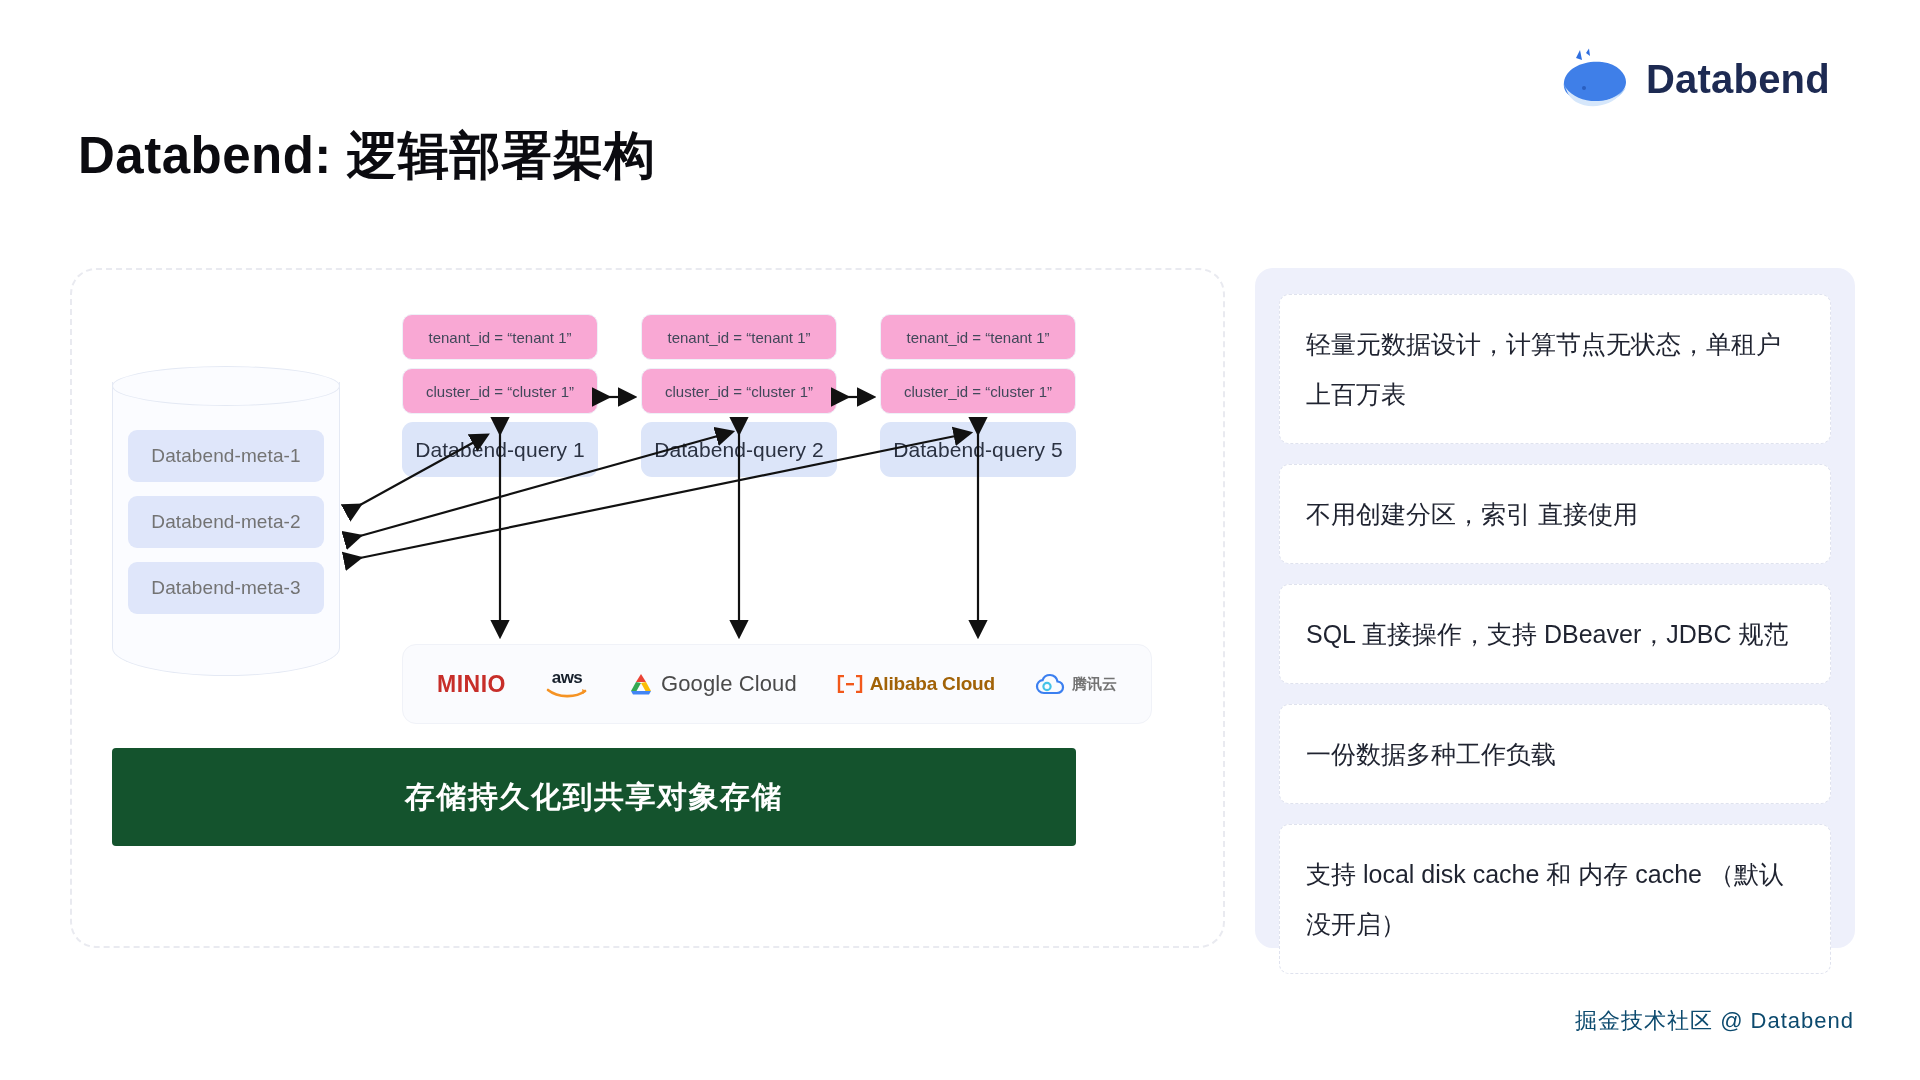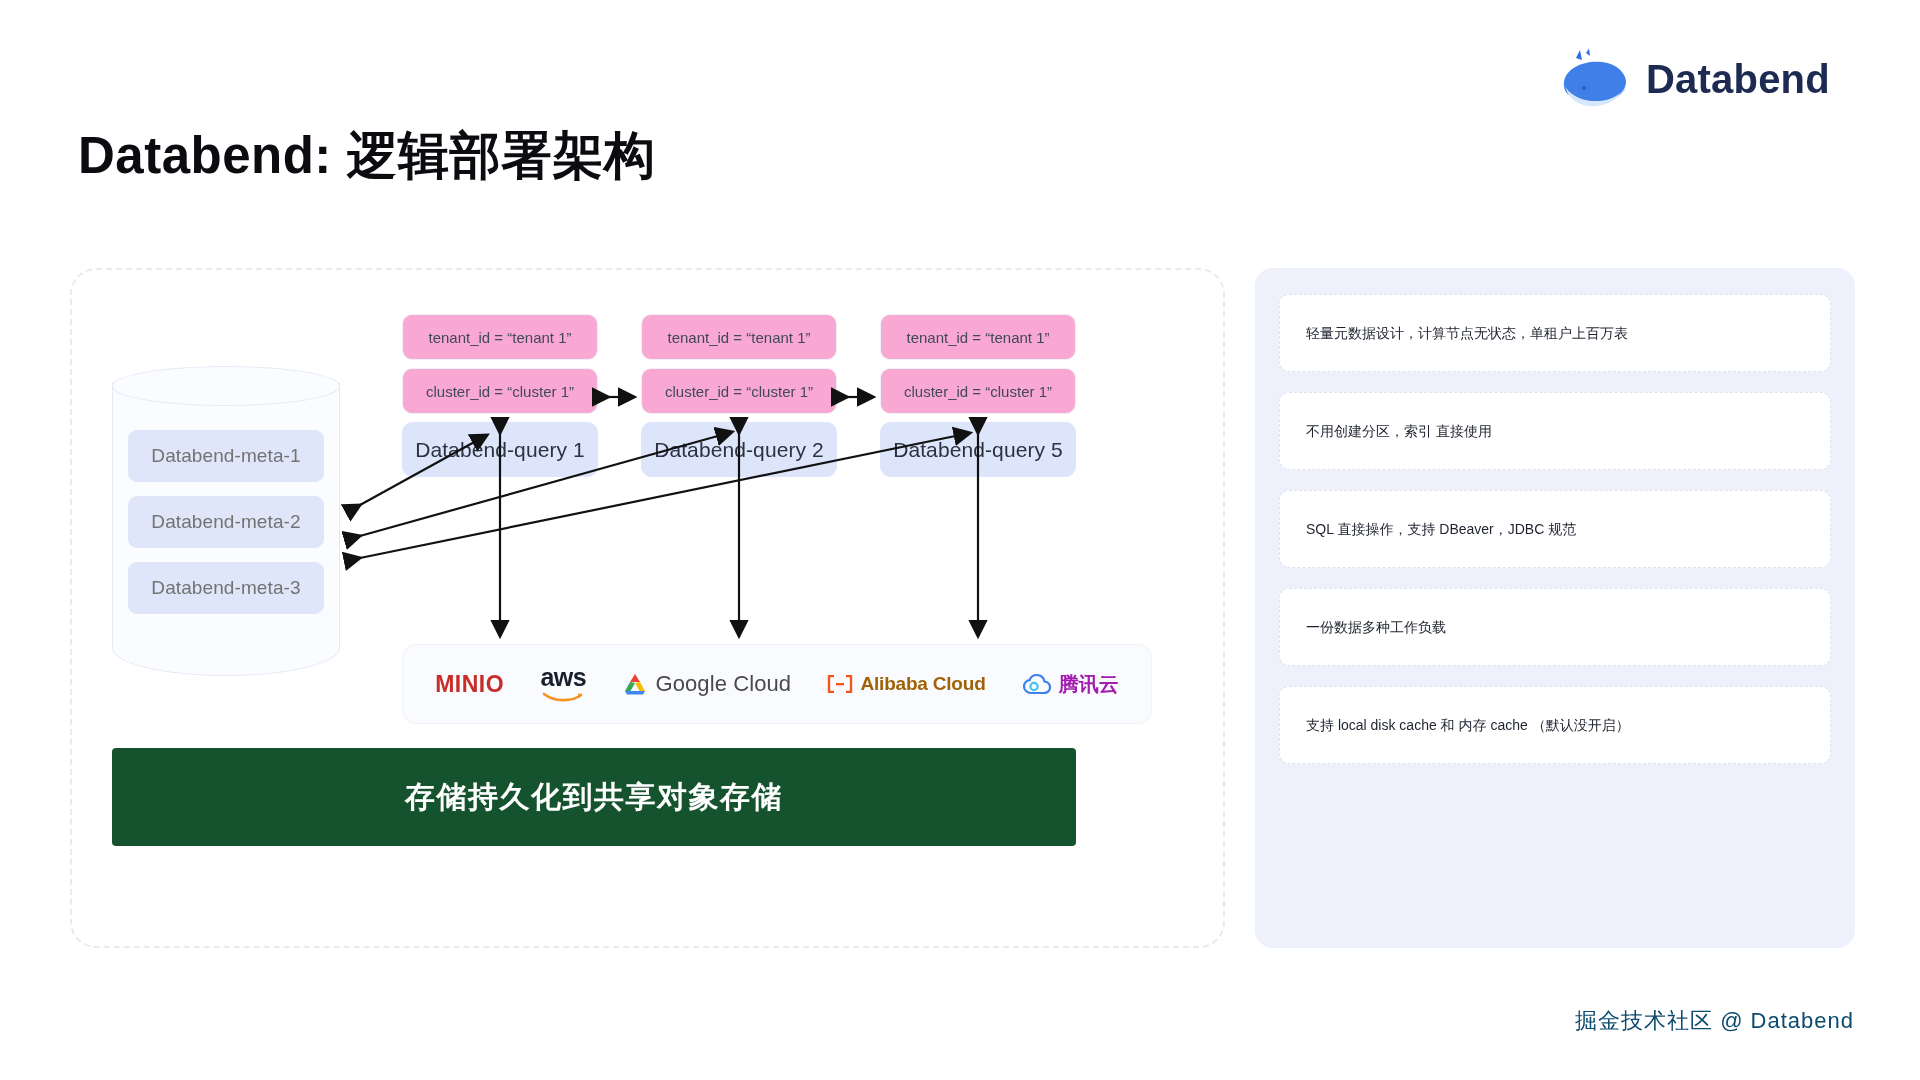--- a/index.html
+++ b/index.html
@@ -174,24 +174,24 @@
     gap: 7px;
     white-space: nowrap;
   }
   .minio-word {
     font-size: 23px;
     font-weight: 800;
     color: #c72e29;
     letter-spacing: 0.5px;
   }
   .aws-block { display:flex; flex-direction:column; align-items:center; gap:1px; }
-  .aws-word { font-size: 25px; font-weight: 700; color: #17202c; letter-spacing:-0.5px; line-height:1; }
+  .aws-word { font-size: 17px; font-weight: 700; color: #17202c; letter-spacing:-0.5px; line-height:1; }
   .gcloud-word { font-size: 22px; color: #4a4a4a; letter-spacing: 0.1px; }
   .ali-word { font-size: 19px; font-weight: 700; color: #a16207; letter-spacing: -0.2px; }
-  .tencent-word { font-size: 20px; font-weight: 600; color: #a21caf; }
+  .tencent-word { font-size: 15px; font-weight: 600; color: #737373; }
 
   
   #storage-banner {
     position: absolute;
     left: 40px;
     top: 478px;
     width: 964px;
     height: 98px;
     background: #14532d;
     border-radius: 4px;
@@ -226,21 +226,21 @@
     box-sizing: border-box;
     display: flex;
     flex-direction: column;
     gap: 20px;
   }
   .feature-card {
     background: #ffffff;
     border: 1.6px dashed #dfe2ee;
     border-radius: 10px;
     padding: 24px 26px;
-    font-size: 14px;
+    font-size: 25px;
     line-height: 2.0;
     color: #1f2330;
     box-sizing: border-box;
   }
 
   
   #watermark {
     position: absolute;
     right: 66px;
     bottom: 44px;

